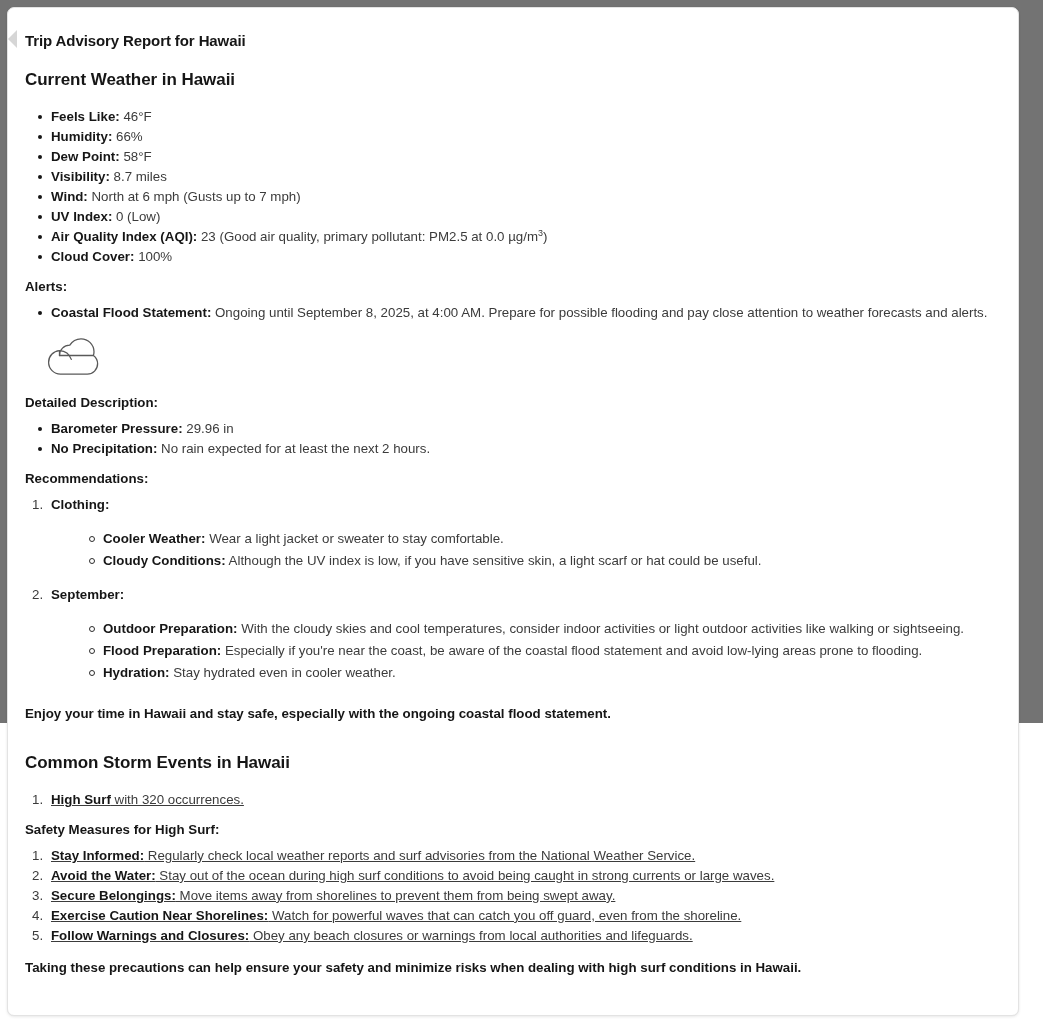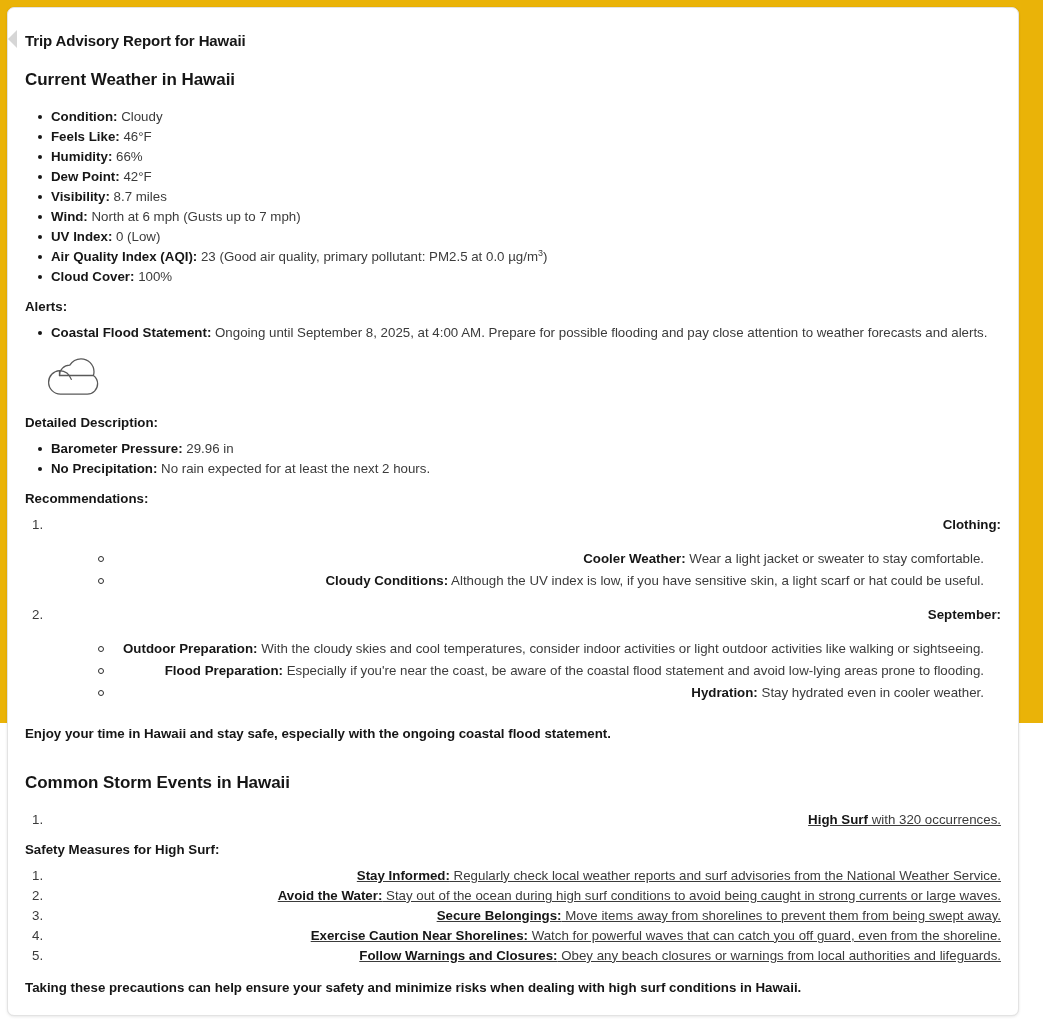--- a/index.html
+++ b/index.html
@@ -14,21 +14,21 @@
   body {
     font-family: "Liberation Sans", sans-serif;
     -webkit-font-smoothing: antialiased;
   }
 
   
   #root {
     position: relative;
     width: 1043px;
     height: 723px;
-    background: #eab308;
+    background: #737373;
   }
 
   .bubble {
     position: absolute;
     left: 7px;
     top: 7px;
     width: 1012px;
     height: 1009px;
     background: #ffffff;
     border: 1px solid #e3e3e3;
@@ -107,21 +107,21 @@
     left: 13px;
     top: 8px;
     width: 4px;
     height: 4px;
     border-radius: 50%;
     background: #161616;
   }
 
   ul.hollow {
     list-style: none;
-    margin: 17px;
+    margin: 8px;
     padding: 0;
   }
   ul.hollow > li {
     position: relative;
     padding-left: 44px;
     font-size: 13.3px;
     line-height: 22px;
     color: #3b3b3b;
   }
   ul.hollow > li::before {
@@ -142,21 +142,20 @@
     padding: 0;
     counter-reset: li;
   }
   ol.numbered > li {
     position: relative;
     padding-left: 26px;
     font-size: 13.3px;
     line-height: 20px;
     color: #3b3b3b;
     counter-increment: li;
-    text-align: right;
   }
   ol.numbered > li::before {
     content: counter(li) ".";
     position: absolute;
     left: 7px;
     top: 0;
     color: #3b3b3b;
     font-size: 13.3px;
   }
 
@@ -180,24 +179,23 @@
   <div class="bubble">
     <div class="bubble-tail"></div>
 
     <div class="content">
 
       <div class="doc-title">Trip Advisory Report for Hawaii</div>
 
       <div class="sec-head">Current Weather in Hawaii</div>
 
       <ul class="bullets" id="weather-list">
-          <li><span class="b">Condition:</span><span class="t"> Cloudy</span></li>
           <li><span class="b">Feels Like:</span><span class="t"> 46°F</span></li>
           <li><span class="b">Humidity:</span><span class="t"> 66%</span></li>
-          <li><span class="b">Dew Point:</span><span class="t"> 42°F</span></li>
+          <li><span class="b">Dew Point:</span><span class="t"> 58°F</span></li>
           <li><span class="b">Visibility:</span><span class="t"> 8.7 miles</span></li>
           <li><span class="b">Wind:</span><span class="t"> North at 6 mph (Gusts up to 7 mph)</span></li>
           <li><span class="b">UV Index:</span><span class="t"> 0 (Low)</span></li>
           <li><span class="b">Air Quality Index (AQI):</span><span class="t"> 23 (Good air quality, primary pollutant: PM2.5 at 0.0 µg/m</span><sup>3</sup><span class="t">)</span></li>
           <li><span class="b">Cloud Cover:</span><span class="t"> 100%</span></li>
         </ul>
 
       <div class="spacer-md"></div>
 
       <div class="sub-head">Alerts:</div>

